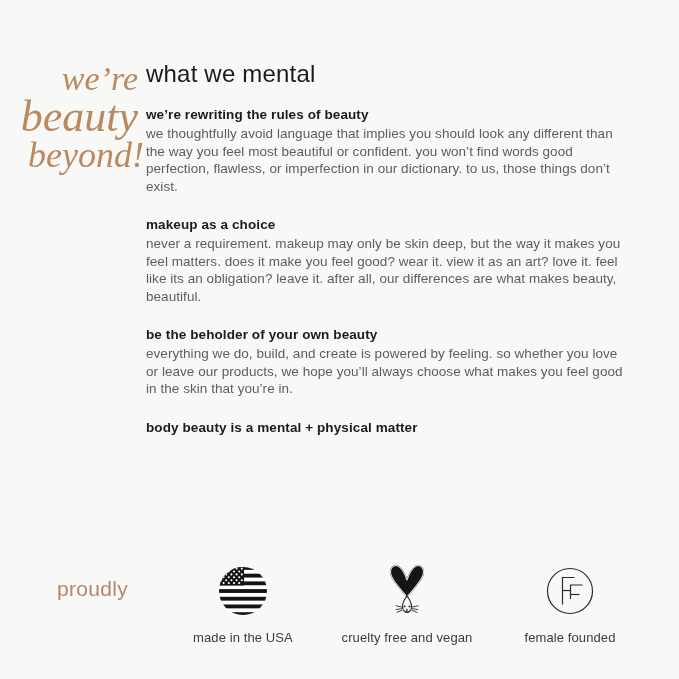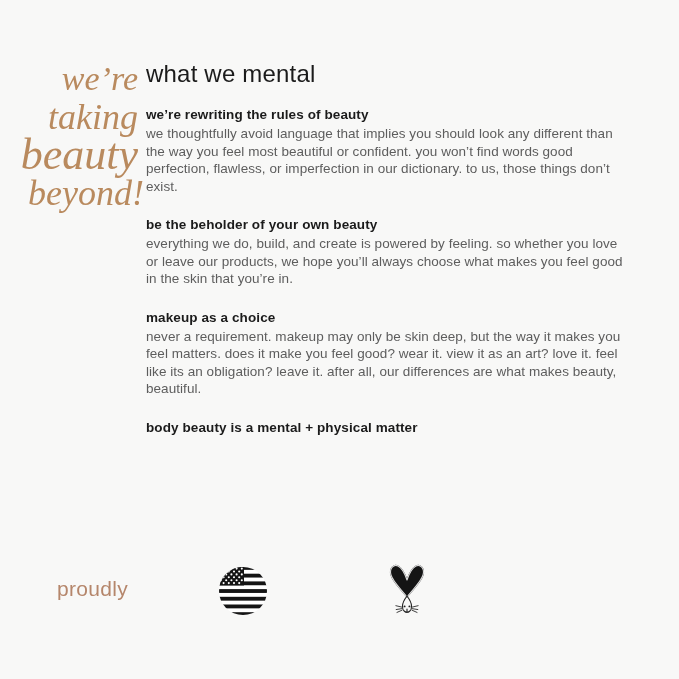--- a/index.html
+++ b/index.html
@@ -153,42 +153,41 @@
 </head>
 <body>
 
 <div class="page">
 
   <div class="content">
 
     <div class="headline-col">
       <div class="headline">
         <span class="hl-line l1">we’re</span>
-        <span class="hl-line l2">taking</span>
         <span class="hl-line l3">beauty</span>
         <span class="hl-line l4">beyond!</span>
       </div>
     </div>
 
     <div class="body-col">
       <h1 class="main-title">what we mental</h1>
 
       <div class="section">
         <div class="section-heading">we’re rewriting the rules of beauty</div>
         <p class="section-body">we thoughtfully avoid language that implies you should look any different than the way you feel most beautiful or confident. you won’t find words good perfection, flawless, or imperfection in our dictionary. to us, those things don’t exist.</p>
       </div>
 
       <div class="section">
+        <div class="section-heading">makeup as a choice</div>
+        <p class="section-body">never a requirement. makeup may only be skin deep, but the way it makes you feel matters. does it make you feel good? wear it. view it as an art? love it. feel like its an obligation? leave it. after all, our differences are what makes beauty, beautiful.</p>
+      </div>
+
+      <div class="section">
         <div class="section-heading">be the beholder of your own beauty</div>
         <p class="section-body">everything we do, build, and create is powered by feeling. so whether you love or leave our products, we hope you’ll always choose what makes you feel good in the skin that you’re in.</p>
-      </div>
-
-      <div class="section">
-        <div class="section-heading">makeup as a choice</div>
-        <p class="section-body">never a requirement. makeup may only be skin deep, but the way it makes you feel matters. does it make you feel good? wear it. view it as an art? love it. feel like its an obligation? leave it. after all, our differences are what makes beauty, beautiful.</p>
       </div>
 
       <div class="section">
         <div class="section-heading">body beauty is a mental + physical matter</div>
       </div>
     </div>
 
   </div>
 
   <div class="badges">
@@ -240,20 +239,21 @@
                 <circle cx="18.6" cy="14.2" r="1.05"></circle>
               <circle cx="23.8" cy="14.2" r="1.05"></circle>
               <circle cx="5.6" cy="17.1" r="1.05"></circle>
                 <circle cx="10.8" cy="17.1" r="1.05"></circle>
               <circle cx="16" cy="17.1" r="1.05"></circle>
                 <circle cx="21.2" cy="17.1" r="1.05"></circle>
             </g>
           </g>
         </svg>
       </div>
+      <div class="badge-caption">made in the USA</div>
     </div>
 
     <div class="badge badge-cruel">
       <div class="badge-icon">
         <svg width="52" height="56" viewBox="0 0 52 56" aria-hidden="true">
           <path d="M26 34 C20 26 12 19 10 12 C8 5 13 1 17 3 C21 5 24 11 26 17 C28 11 31 5 35 3 C39 1 44 5 42 12 C40 19 32 26 26 34 Z" fill="#141414" stroke="#141414" stroke-width="1.2" stroke-linejoin="round"></path>
           <path d="M26 34 C20 26 12 19 10 12 C8 5 13 1 17 3 C21 5 24 11 26 17 C28 11 31 5 35 3 C39 1 44 5 42 12 C40 19 32 26 26 34 Z" fill="none" stroke="#ffffff" stroke-width="1.1" stroke-linejoin="round" opacity="0.85"></path>
           <path d="M26 33 C23 37 21.5 40 21.5 43 C21.5 47 23.5 49.5 26 49.5 C28.5 49.5 30.5 47 30.5 43 C30.5 40 29 37 26 33 Z" fill="none" stroke="#1f1f1f" stroke-width="1.1"></path>
           <circle cx="23.6" cy="43.4" r="0.95" fill="#1f1f1f"></circle>
           <circle cx="28.4" cy="43.4" r="0.95" fill="#1f1f1f"></circle>
@@ -262,18 +262,31 @@
           <path d="M26 48 C24.6 49.4 23.4 48.6 23.4 47.6" fill="none" stroke="#1f1f1f" stroke-width="0.9"></path>
           <path d="M26 48 C27.4 49.4 28.6 48.6 28.6 47.6" fill="none" stroke="#1f1f1f" stroke-width="0.9"></path>
           <path d="M21.2 44.2 L14.5 42.6" stroke="#1f1f1f" stroke-width="0.85"></path>
           <path d="M21.2 45.6 L14.8 46.6" stroke="#1f1f1f" stroke-width="0.85"></path>
           <path d="M21.4 47 L15.6 49.6" stroke="#1f1f1f" stroke-width="0.85"></path>
           <path d="M30.8 44.2 L37.5 42.6" stroke="#1f1f1f" stroke-width="0.85"></path>
           <path d="M30.8 45.6 L37.2 46.6" stroke="#1f1f1f" stroke-width="0.85"></path>
           <path d="M30.6 47 L36.4 49.6" stroke="#1f1f1f" stroke-width="0.85"></path>
         </svg>
       </div>
-    </div>
-
+      <div class="badge-caption">cruelty free and vegan</div>
+    </div>
+
+    <div class="badge badge-female">
+      <div class="badge-icon">
+        <svg width="52" height="52" viewBox="0 0 52 52" aria-hidden="true">
+          <circle cx="26" cy="26" r="22.5" fill="none" stroke="#2a2a2a" stroke-width="1.2"></circle>
+          <path d="M30.5 12.5 L18.5 12.5 L18.5 39.5" fill="none" stroke="#2a2a2a" stroke-width="1.2"></path>
+          <path d="M18.5 25.5 L27 25.5" fill="none" stroke="#2a2a2a" stroke-width="1.2"></path>
+          <path d="M38.5 20 L26.5 20 L26.5 34" fill="none" stroke="#2a2a2a" stroke-width="1.2"></path>
+          <path d="M26.5 29.5 L35.5 29.5" fill="none" stroke="#2a2a2a" stroke-width="1.2"></path>
+        </svg>
+      </div>
+      <div class="badge-caption">female founded</div>
+    </div>
 
   </div>
 
 </div>
 
 </body></html>

